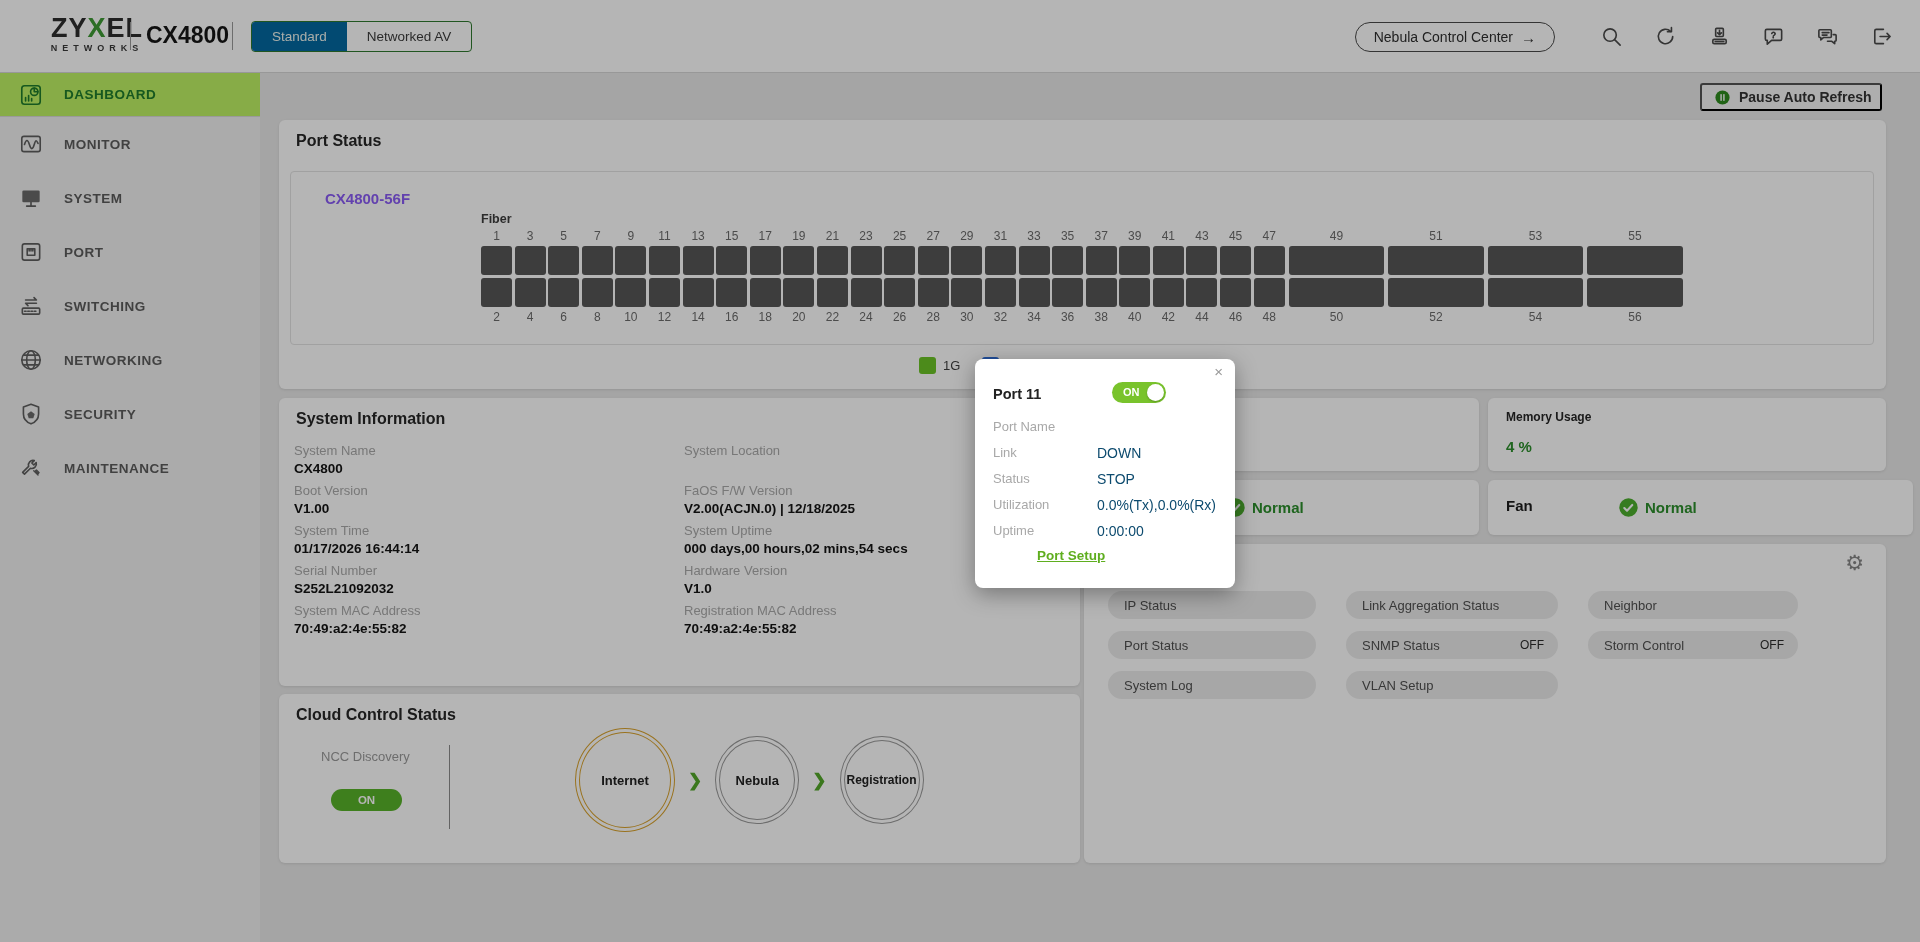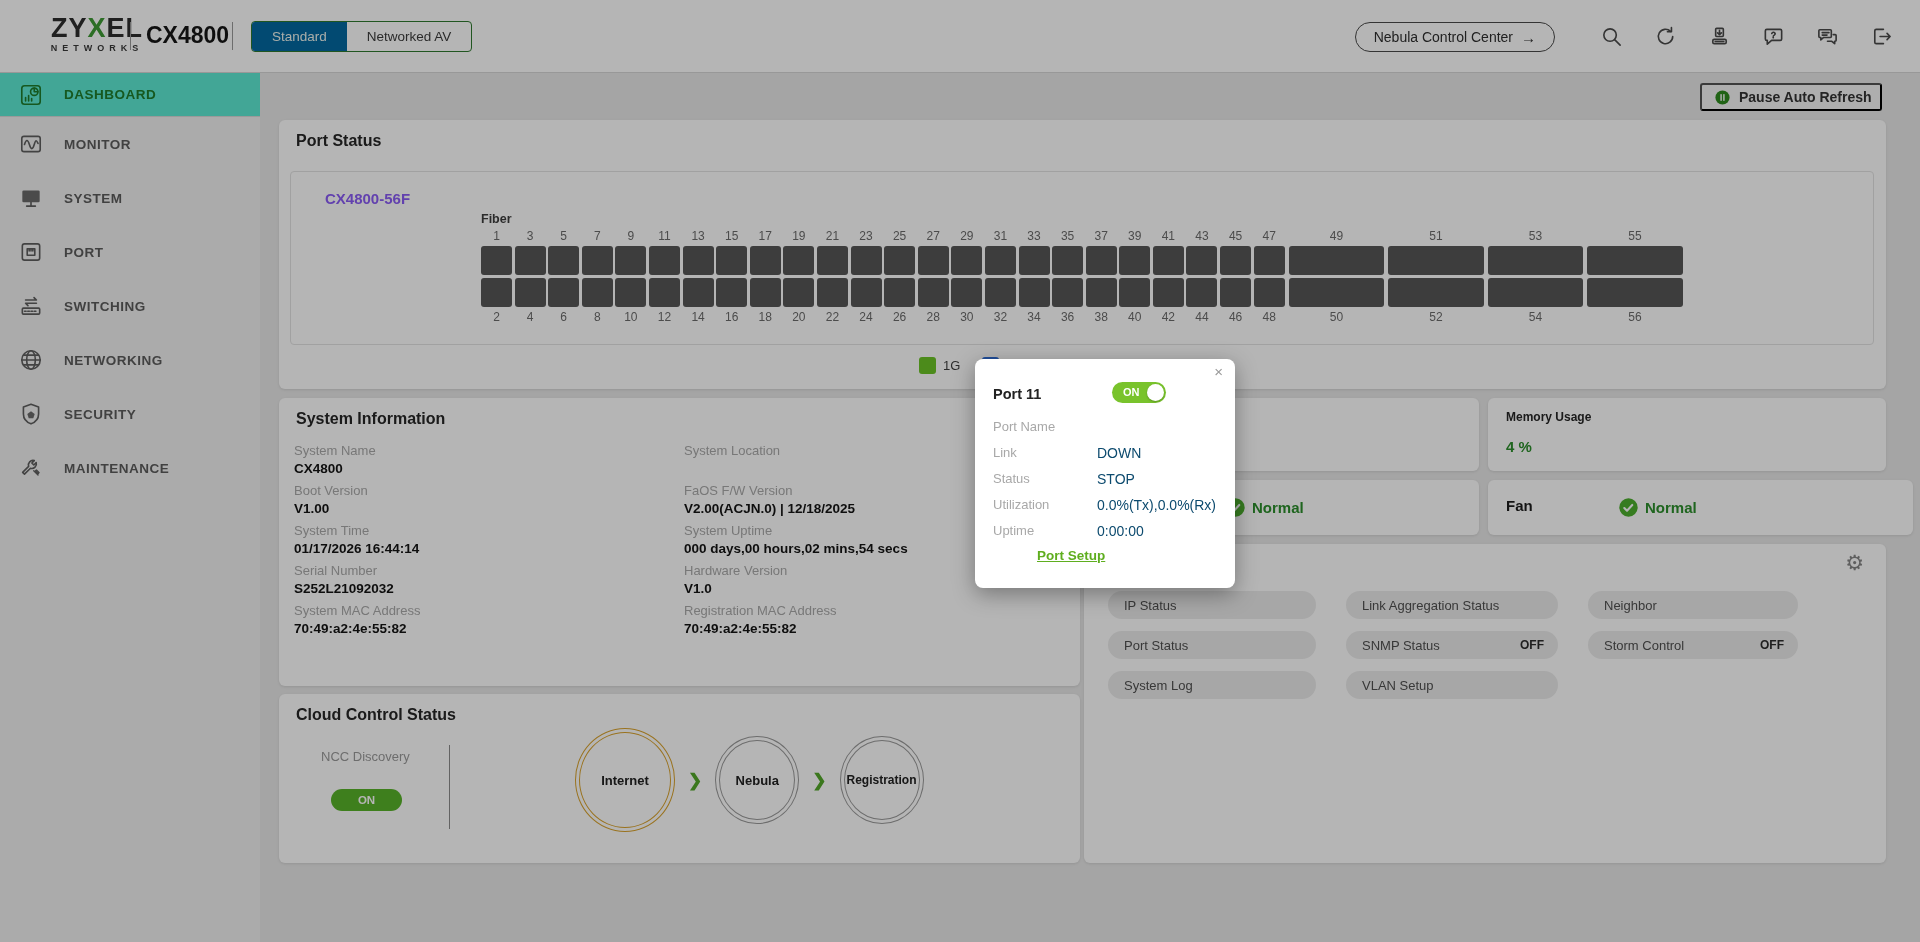--- a/index.html
+++ b/index.html
@@ -26,21 +26,21 @@
   .topbar-actions { position:absolute; right:27px; top:25px; display:flex; gap:31px; }
   .tb-action { width:23px; height:23px; display:inline-block; }
   .tb-action svg { width:23px; height:23px; stroke:#4a4a4a; fill:none; stroke-width:1.7; stroke-linecap:round; stroke-linejoin:round; }
 
   
   .sidebar { position:absolute; left:0; top:73px; width:260px; height:869px; background:#f1f1f1; z-index:1; }
   .side-item { height:54px; display:flex; align-items:center; gap:20px; padding-left:18px; cursor:pointer; }
   .side-item .s-icon { width:26px; height:26px; }
   .side-item .s-icon svg { width:26px; height:26px; stroke:#5f5f5f; fill:none; stroke-width:1.5; stroke-linecap:round; stroke-linejoin:round; }
   .side-item .s-label { font-size:13.5px; font-weight:bold; letter-spacing:0.5px; color:#5c5c5c; }
-  .side-item.active { height:44px; background:#5eead4; border-bottom:1px solid #d9d9d9; }
+  .side-item.active { height:44px; background:#bef264; border-bottom:1px solid #d9d9d9; }
   .side-item.active .s-label { color:#1f7d2c; }
   .side-item.active .s-icon svg { stroke:#1f7d2c; }
 
   
   .content { position:absolute; left:260px; top:73px; width:1660px; height:869px; background:#e9e9e9; }
   .panel { position:absolute; background:#ffffff; border-radius:6px; box-shadow:0 1px 3px rgba(0,0,0,0.10); }
   .panel-title { position:absolute; left:17px; top:12px; font-size:16px; font-weight:bold; color:#262626; }
 
   .pause-btn { position:absolute; left:1440px; top:10px; width:182px; height:28px; background:#f5f5f5; border-radius:3px;
                display:flex; align-items:center; gap:8px; padding-left:12px; cursor:pointer; }
@@ -101,21 +101,21 @@
   .temp-panel .status-text { left:168px; } .fan-panel .status-text { left:157px; }
 
   
   .quick-panel { left:824px; top:471px; width:802px; height:319px; }
   .gear { position:absolute; right:22px; top:6px; font-size:21px; color:#878787; cursor:pointer; line-height:26px; }
   .ql-grid { position:absolute; left:24px; top:47px; display:grid; grid-template-columns:208px 212px 210px;
              column-gap:30px; row-gap:12px; }
   .ql-btn { height:28px; border-radius:14px; background:#ececec; display:flex; align-items:center;
             padding:0 14px 0 16px; cursor:pointer; }
   .ql-label { font-size:13px; color:#4f4f4f; flex:1; }
-  .ql-value { font-size:12px; font-weight:bold; color:#2e2e2e; }
+  .ql-value { font-size:12px; font-weight:normal; color:#2e2e2e; }
 
   
   .overlay { position:absolute; inset:0; background:rgba(0,0,0,0.29); z-index:50; }
   .popup { position:absolute; left:975px; top:359px; width:260px; height:229px; background:#ffffff; border-radius:8px;
            box-shadow:0 6px 22px rgba(0,0,0,0.35); z-index:60; }
   .popup-close { position:absolute; right:12px; top:4px; font-size:15px; color:#9a9a9a; cursor:pointer; }
   .popup-title { position:absolute; left:18px; top:27px; font-size:14.5px; font-weight:bold; color:#222222; }
   .toggle { position:absolute; left:137px; top:23px; width:54px; height:21px; border-radius:11px; background:#79c32c; cursor:pointer; }
   .toggle-text { position:absolute; left:11px; top:4px; font-size:11px; font-weight:bold; color:#ffffff; }
   .toggle-knob { position:absolute; right:2px; top:2px; width:17px; height:17px; border-radius:50%; background:#ffffff;

